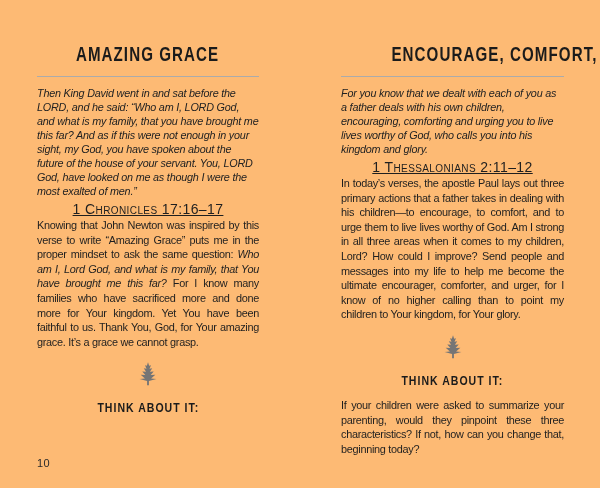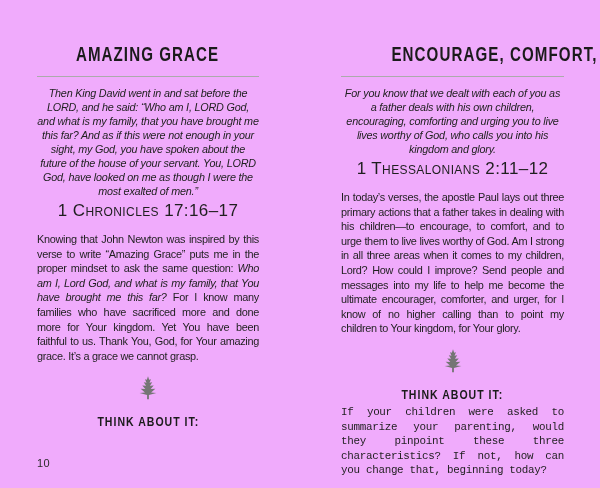--- a/index.html
+++ b/index.html
@@ -4,21 +4,21 @@
 <style>
   html, body {
     margin: 0;
     padding: 0;
     background: #ffffff;
   }
   .book {
     position: relative;
     width: 600px;
     height: 488px;
-    background: #f0abfc;
+    background: #fdba74;
     font-family: "Liberation Sans", sans-serif;
     color: #212121;
     overflow: hidden;
   }
   .page {
     position: absolute;
     top: 0;
     height: 488px;
     box-sizing: border-box;
   }
@@ -40,36 +40,36 @@
     color: #1b1b1b;
   }
   .rule {
     border: none;
     border-top: 1.5px solid #ababab;
     margin: 7px 0 9px;
   }
   .scripture {
     margin: 0;
     font-style: italic;
-    text-align: center;
     font-size: 10.8px;
     line-height: 14px;
     letter-spacing: -0.2px;
     color: #222222;
   }
   .reference {
     margin: 3px 0 0;
     text-align: center;
     font-variant: small-caps;
-    font-size: 17px;
+    font-size: 14px;
     letter-spacing: 0.4px;
     color: #1f1f1f;
+    text-decoration: underline;
   }
   .body-text {
-    margin: 11px 0 0;
+    margin: 1px 0 0;
     text-align: justify;
     font-size: 10.9px;
     line-height: 14.6px;
     letter-spacing: -0.3px;
     color: #1f1f1f;
   }
   .body-text em { font-style: italic; }
   .tree-wrap {
     margin: 12px 0 0;
     text-align: center;
@@ -85,28 +85,27 @@
   .think-condensed {
     display: inline-block;
     transform: scaleX(0.78);
     transform-origin: center;
     font-size: 13.5px;
     font-weight: 800;
     letter-spacing: 1.3px;
     color: #1b1b1b;
   }
   .question {
-    margin: 0 0 0;
+    margin: 7px 0 0;
     text-align: justify;
     text-align-last: left;
     font-size: 10.9px;
     line-height: 14.6px;
     letter-spacing: -0.3px;
     color: #1f1f1f;
-    font-family: Liberation Mono, monospace;
   }
   .pagenum {
     position: absolute;
     bottom: 19px;
     left: 0;
     right: 0;
     text-align: left;
     font-size: 11px;
     letter-spacing: 0.5px;
     color: #2a2a2a;

